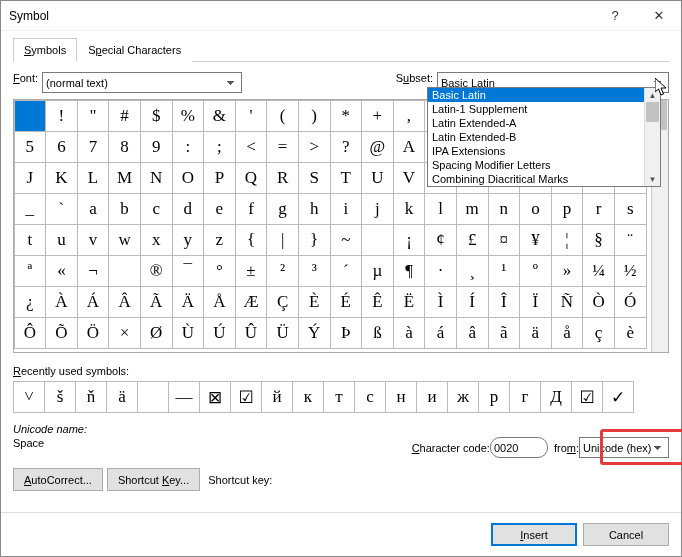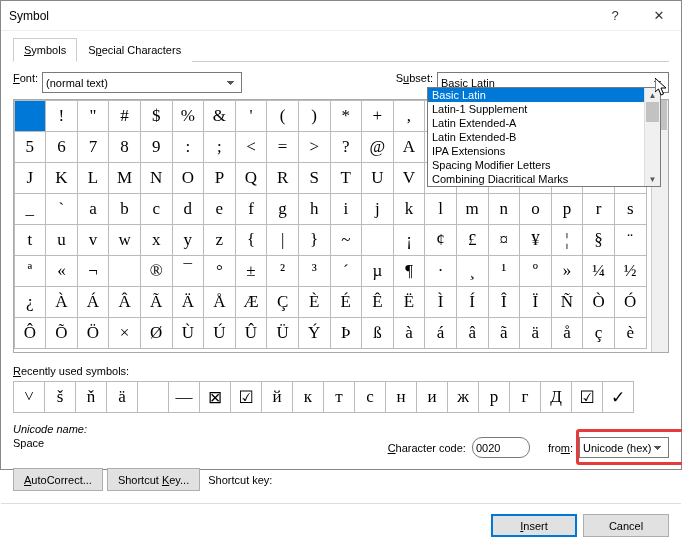--- a/index.html
+++ b/index.html
@@ -1,17 +1,17 @@
 <!DOCTYPE html>
 <html><head>
 <meta charset="utf-8">
 <style>
 * { box-sizing: border-box; margin: 0; padding: 0; font-family: "Segoe UI", Tahoma, sans-serif; font-size: 11px; }
 body { background: #fff; width: 682px; height: 557px; overflow: hidden; }
-.window { width: 682px; height: 470px; border: 1px solid #888; background: #fff; display: flex; flex-direction: column; }
+.window { width: 682px; height: 557px; border: 1px solid #888; background: #fff; display: flex; flex-direction: column; }
 .titlebar { height: 30px; background: #fff; display: flex; align-items: center; padding-left: 8px; border-bottom: 1px solid #eee; }
 .titlebar .title { flex: 1; font-size: 12px; }
 .tbtn { width: 44px; height: 29px; display: flex; align-items: center; justify-content: center; font-size: 13px; color: #333; }
 .content { padding: 6px 12px 12px 12px; flex: 1; display: flex; flex-direction: column; }
 .tabs { display: flex; border-bottom: 1px solid #ccc; margin-bottom: 10px; }
 .tab { padding: 5px 10px; border: 1px solid transparent; border-bottom: none; cursor: pointer; position: relative; top: 1px; background: #fff; }
 .tab.active { border-color: #ccc; border-bottom: 1px solid #fff; }
 .tab .ul { text-decoration: underline; }
 .row { display: flex; align-items: flex-start; margin-bottom: 6px; }
 .row label { margin-right: 4px; }
@@ -31,21 +31,21 @@
 .dthumb { position: absolute; left: 1px; right: 1px; top: 14px; height: 20px; background: #c2c2c2; }
 .darrow { position: absolute; left: 0; right: 0; height: 14px; display: flex; align-items: center; justify-content: center; font-size: 8px; color: #555; }
 .section-label { margin: 12px 0 4px 0; }
 .section-label .ul { text-decoration: underline; }
 .recent-row { display: flex; }
 .rcell { width: 32px; height: 32px; border: 1px solid #bbb; margin-right: -1px; display: flex; align-items: center; justify-content: center; font-family: "Times New Roman", serif; font-size: 17px; cursor: pointer; background: #fff; }
 .name-row { display: flex; margin-top: 10px; align-items: flex-start; }
 .name-left { flex: 1; }
 .name-left .lbl { display: block; font-style: italic; }
 .name-left .val { display: block; margin-top: 2px; }
-.code-area { display: flex; align-items: center; gap: 6px; position: relative; }
+.code-area { display: flex; align-items: center; gap: 0; position: relative; }
 .redbox { position: absolute; border: 3px solid #e63b3b; border-radius: 3px; pointer-events: none; }
 .btnrow { display: flex; gap: 4px; align-items: center; margin-top: 10px; }
 button.win { border: 1px solid #adadad; background: #e1e1e1; height: 23px; padding: 0 10px; cursor: pointer; font-size: 11px; }
 button.win.default { border-color: #0078d7; box-shadow: 0 0 0 1px #0078d7 inset; }
 .footer { display: flex; justify-content: flex-end; gap: 6px; padding: 10px 12px; border-top: 1px solid #ddd; }
 .footer button { width: 86px; }
 .cursor-arrow { position: absolute; z-index: 30; font-size: 16px; color: #000; pointer-events: none; }
 .ul { text-decoration: underline; }
 </style>
 </head>

